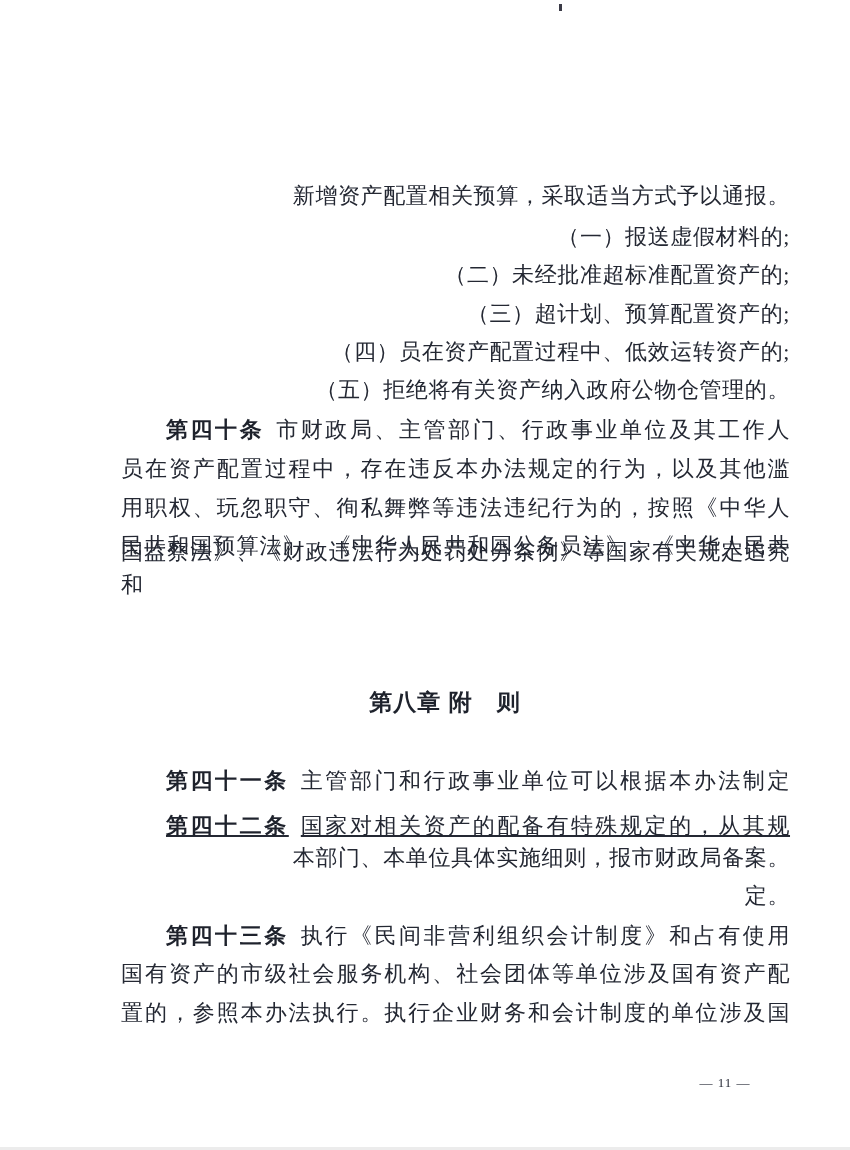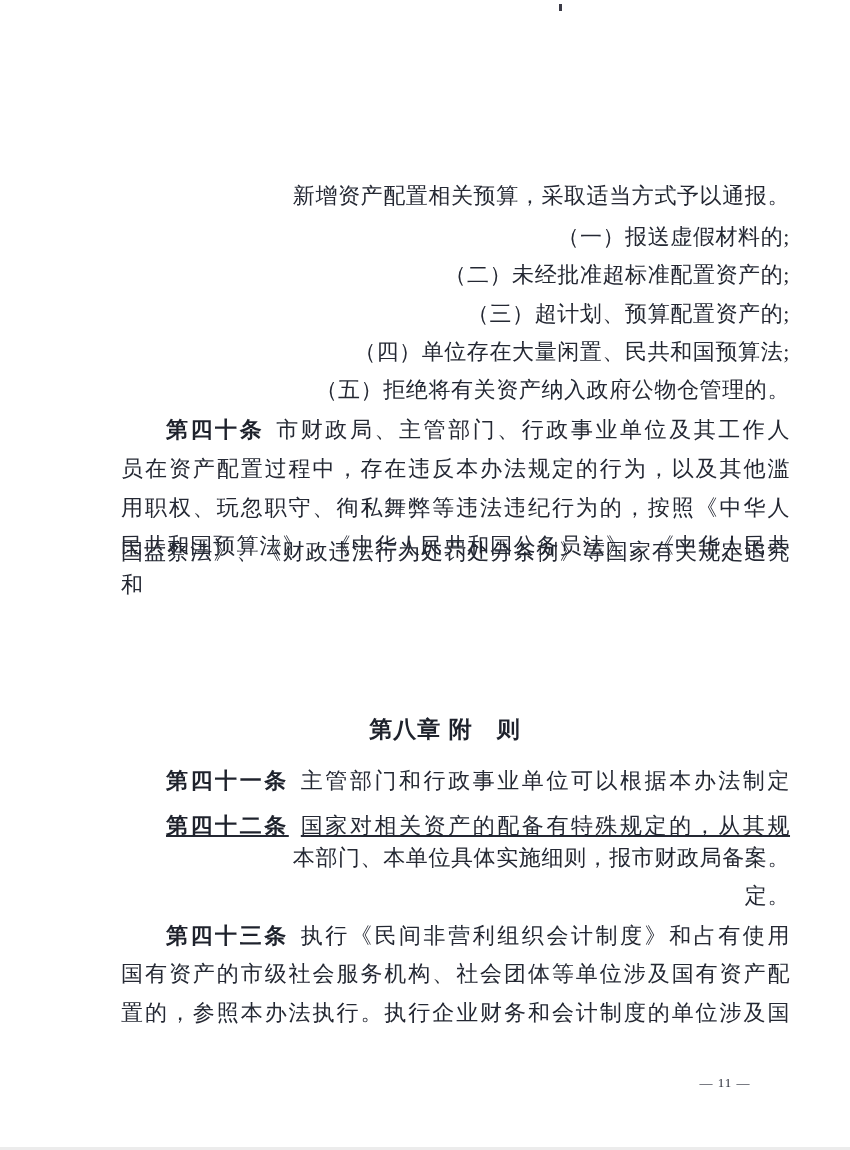--- a/index.html
+++ b/index.html
@@ -52,21 +52,20 @@
     top: 683px;
     width: 648px;
     height: 39px;
     line-height: 39px;
     text-align: center;
     font-family: "Liberation Sans", "DejaVu Sans", sans-serif;
     font-weight: 700;
     font-size: 23px;
     letter-spacing: 1px;
     color: #1e222c;
-    margin-top: 27px;
   }
   .pagenum {
     position: absolute;
     left: 675px;
     top: 1070px;
     width: 100px;
     height: 26px;
     line-height: 26px;
     text-align: center;
     font-size: 13px;
@@ -117,21 +116,21 @@
 
 <div class="page">
 
   <div class="speck"></div>
 
   <div class="ln y1">新增资产配置相关预算，采取适当方式予以通报。</div>
 
   <div class="ln y2 ind">（一）报送虚假材料的;</div>
   <div class="ln y3 ind">（二）未经批准超标准配置资产的;</div>
   <div class="ln y4 ind">（三）超计划、预算配置资产的;</div>
-  <div class="ln y5 ind">（四）单位存在大量闲置、民共和国预算法;</div>
+  <div class="ln y5 ind">（四）员在资产配置过程中、低效运转资产的;</div>
   <div class="ln y6 ind">（五）拒绝将有关资产纳入政府公物仓管理的。</div>
 
   <div class="ln y7 ind jl">
     <b class="art">第四十条</b><span>市财政局、主管部门、行政事业单位及其工作人</span>
   </div>
   <div class="ln y8 jl">员在资产配置过程中，存在违反本办法规定的行为，以及其他滥</div>
   <div class="ln y9 jl">用职权、玩忽职守、徇私舞弊等违法违纪行为的，按照《中华人</div>
   <div class="ln y10 jl">民共和国预算法》、《中华人民共和国公务员法》、《中华人民共和</div>
   <div class="ln y11 jl">国监察法》、《财政违法行为处罚处分条例》等国家有关规定追究</div>
 

